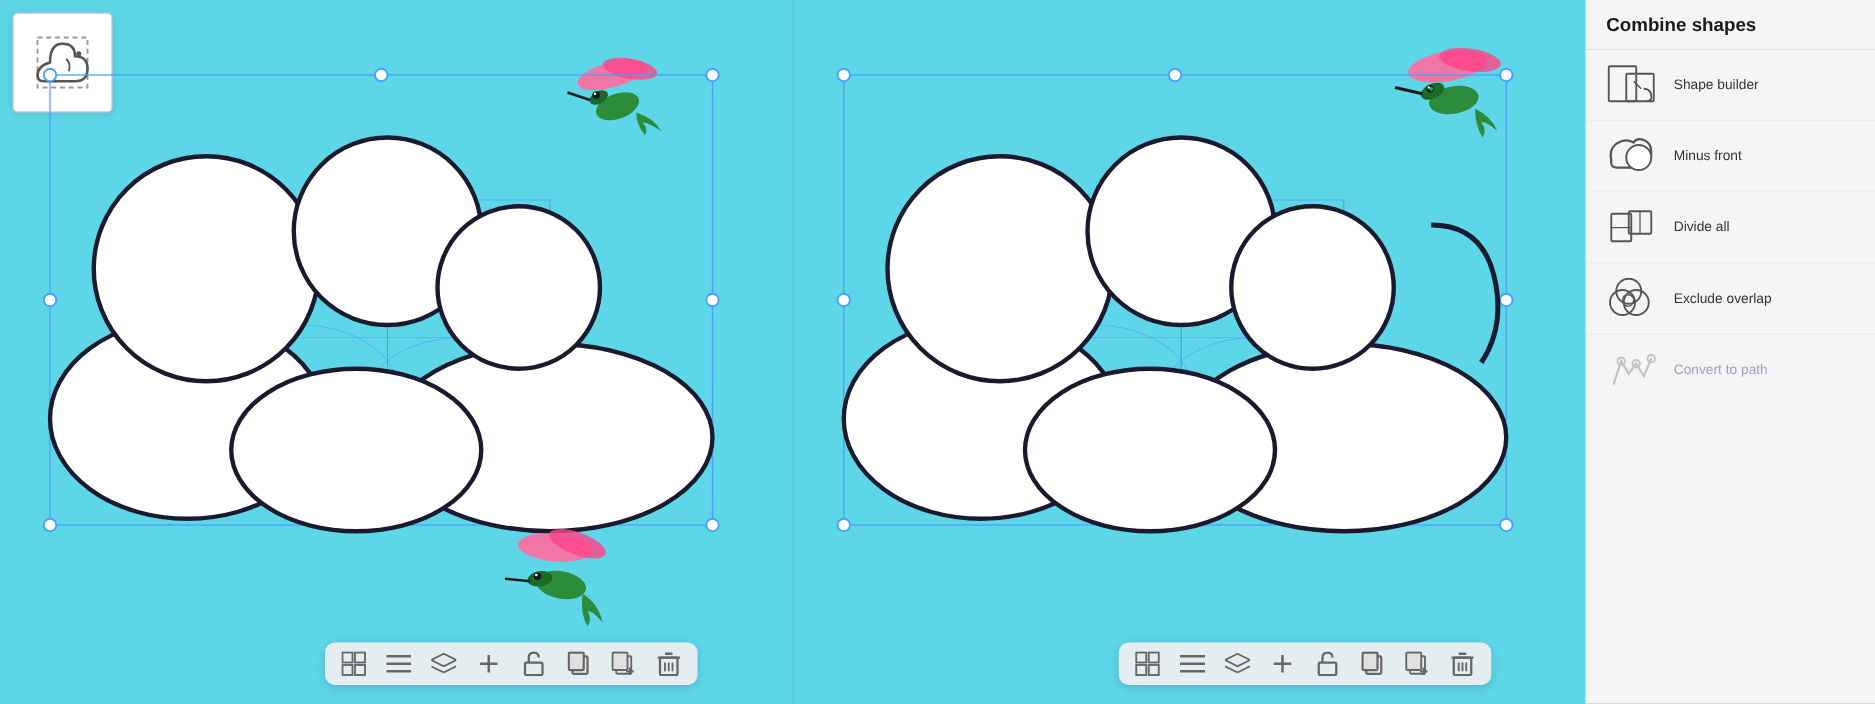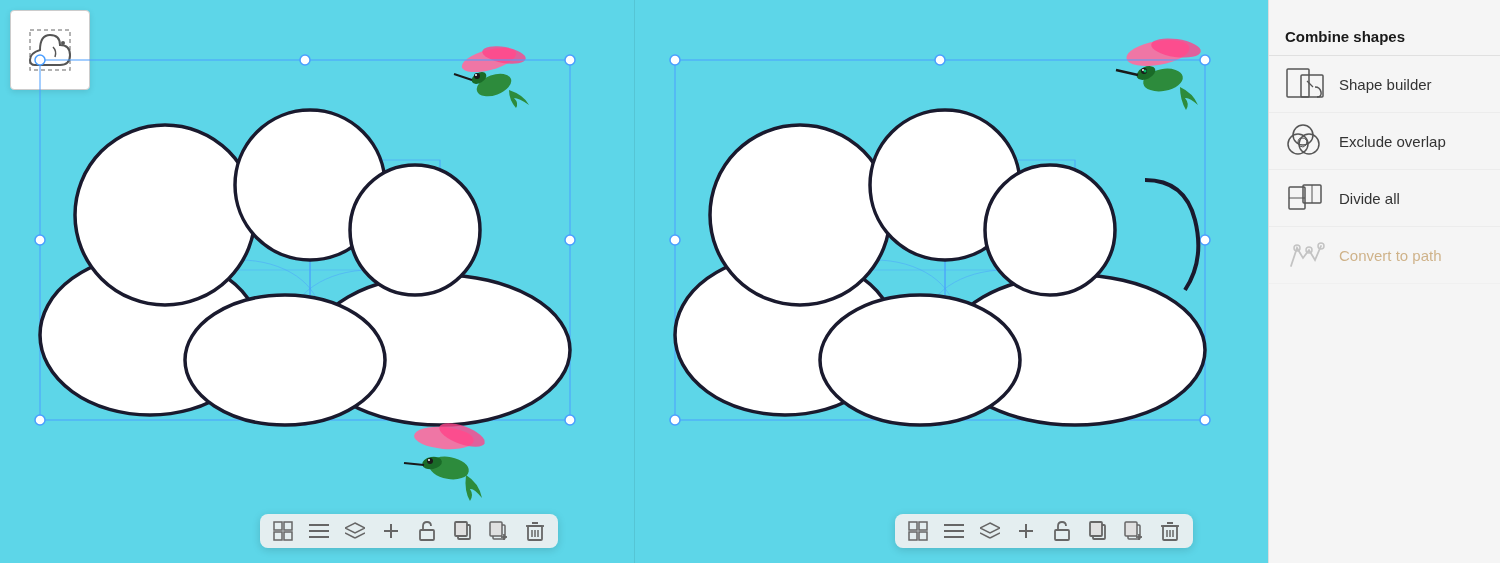--- a/index.html
+++ b/index.html
@@ -60,21 +60,21 @@
       border-left: 1px solid #ddd;
       display: flex;
       flex-direction: column;
       padding: 0;
     }
 
     .panel-title {
       font-size: 15px;
       font-weight: 600;
       color: #1a1a1a;
-      padding: 28px 16px 10px;
+      padding: 12px 16px 10px;
       border-bottom: 1px solid #e0e0e0;
     }
 
     .panel-item {
       display: flex;
       align-items: center;
       padding: 10px 16px;
       border-bottom: 1px solid #ececec;
       cursor: pointer;
       gap: 14px;
@@ -83,26 +83,26 @@
     .panel-item-icon {
       width: 40px;
       height: 36px;
       display: flex;
       align-items: center;
       justify-content: center;
       flex-shrink: 0;
     }
 
     .panel-item-label {
-      font-size: 15px;
+      font-size: 11px;
       color: #333;
     }
 
     .panel-item-label.disabled {
-      color: #a16207;
+      color: #4c1d95;
     }
 
     
     .selection-box {
       position: absolute;
       top: 10px;
       left: 10px;
       width: 80px;
       height: 80px;
       background: white;
@@ -383,46 +383,57 @@
         <rect x="2" y="2" width="22" height="28" fill="none" stroke="#555" stroke-width="1.5" rx="1"></rect>
         <rect x="16" y="8" width="22" height="22" fill="none" stroke="#555" stroke-width="1.5" rx="1"></rect>
         <path d="M30 20 Q35 20 36 25 Q37 30 32 30" fill="none" stroke="#555" stroke-width="1.5"></path>
         <path d="M22 14 L28 20" stroke="#555" stroke-width="1.2"></path>
       </svg>
     </div>
     <span class="panel-item-label">Shape builder</span>
   </div>
 
 
-
+  <div class="panel-item">
+    <div class="panel-item-icon">
+      <svg width="40" height="34" viewBox="0 0 40 34">
+
+        <path d="M4 20 Q2 12 8 7 Q15 2 22 6 Q24 2 30 4 Q36 6 36 14 Q36 24 28 26 L8 26 Q3 26 4 20Z" fill="none" stroke="#555" stroke-width="1.8"></path>
+
+        <circle cx="26" cy="18" r="10" fill="white" stroke="#555" stroke-width="1.5"></circle>
+      </svg>
+    </div>
+    <span class="panel-item-label">Minus front</span>
+  </div>
+
+
+  <div class="panel-item">
+    <div class="panel-item-icon">
+      <svg width="40" height="34" viewBox="0 0 40 34">
+        <rect x="4" y="6" width="16" height="22" fill="none" stroke="#555" stroke-width="1.5" rx="1"></rect>
+        <rect x="18" y="4" width="18" height="18" fill="none" stroke="#555" stroke-width="1.5" rx="1"></rect>
+
+        <line x1="4" y1="17" x2="20" y2="17" stroke="#555" stroke-width="1"></line>
+        <line x1="27" y1="4" x2="27" y2="22" stroke="#555" stroke-width="1"></line>
+      </svg>
+    </div>
+    <span class="panel-item-label">Divide all</span>
+  </div>
 
   <div class="panel-item">
     <div class="panel-item-icon">
       <svg width="40" height="34" viewBox="0 0 40 34">
         <circle cx="13" cy="20" r="10" fill="none" stroke="#555" stroke-width="1.5"></circle>
         <circle cx="24" cy="20" r="10" fill="none" stroke="#555" stroke-width="1.5"></circle>
         <circle cx="18" cy="11" r="10" fill="none" stroke="#555" stroke-width="1.5"></circle>
 
         <path d="M16 14 Q20 13 22 17 Q22 22 18 23 Q14 23 13 19 Q13 14 16 14Z" fill="none" stroke="#555" stroke-width="1"></path>
       </svg>
     </div>
     <span class="panel-item-label">Exclude overlap</span>
-  </div>
-
-  <div class="panel-item">
-    <div class="panel-item-icon">
-      <svg width="40" height="34" viewBox="0 0 40 34">
-        <rect x="4" y="6" width="16" height="22" fill="none" stroke="#555" stroke-width="1.5" rx="1"></rect>
-        <rect x="18" y="4" width="18" height="18" fill="none" stroke="#555" stroke-width="1.5" rx="1"></rect>
-
-        <line x1="4" y1="17" x2="20" y2="17" stroke="#555" stroke-width="1"></line>
-        <line x1="27" y1="4" x2="27" y2="22" stroke="#555" stroke-width="1"></line>
-      </svg>
-    </div>
-    <span class="panel-item-label">Divide all</span>
   </div>
 
   <div class="panel-item" style="opacity:0.45;">
     <div class="panel-item-icon">
       <svg width="40" height="34" viewBox="0 0 40 34">
         <path d="M6 28 L12 10 L18 20 L24 12 L30 22 L36 8" fill="none" stroke="#888" stroke-width="1.8" stroke-linecap="round"></path>
         <circle cx="12" cy="10" r="3" fill="none" stroke="#888" stroke-width="1.5"></circle>
         <circle cx="24" cy="12" r="3" fill="none" stroke="#888" stroke-width="1.5"></circle>
         <circle cx="36" cy="8" r="3" fill="none" stroke="#888" stroke-width="1.5"></circle>
       </svg>

